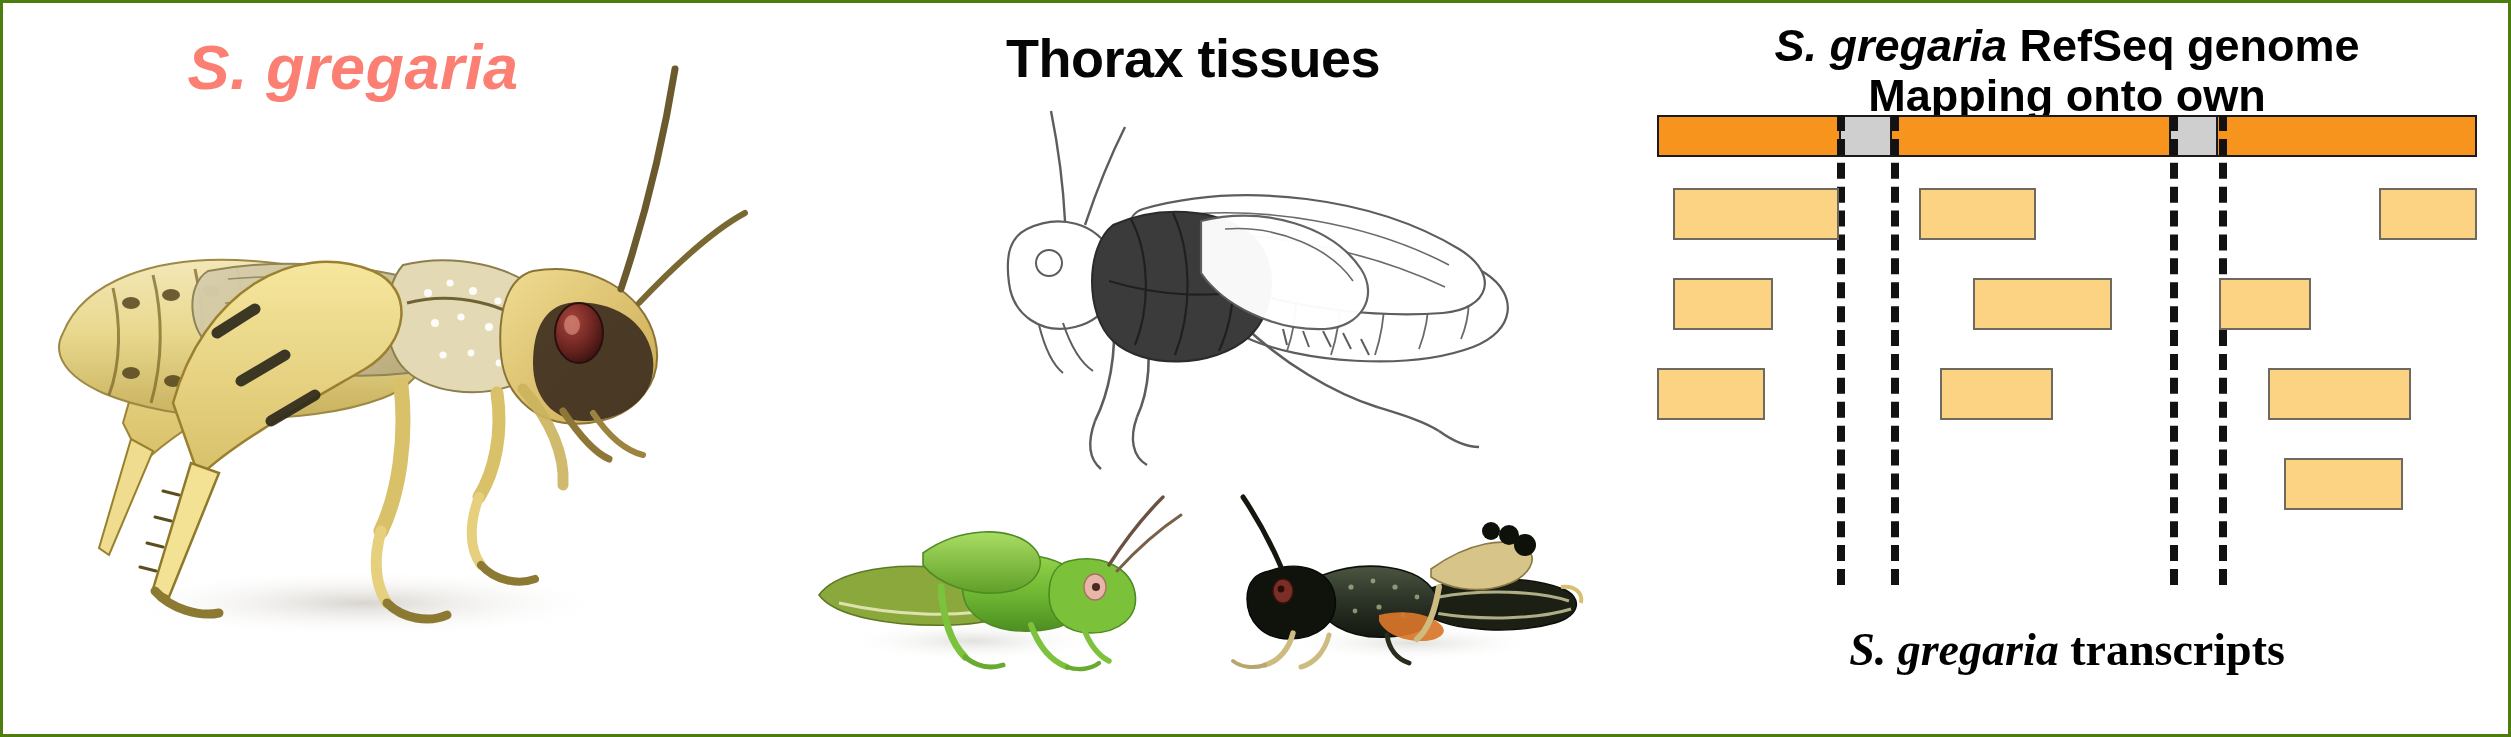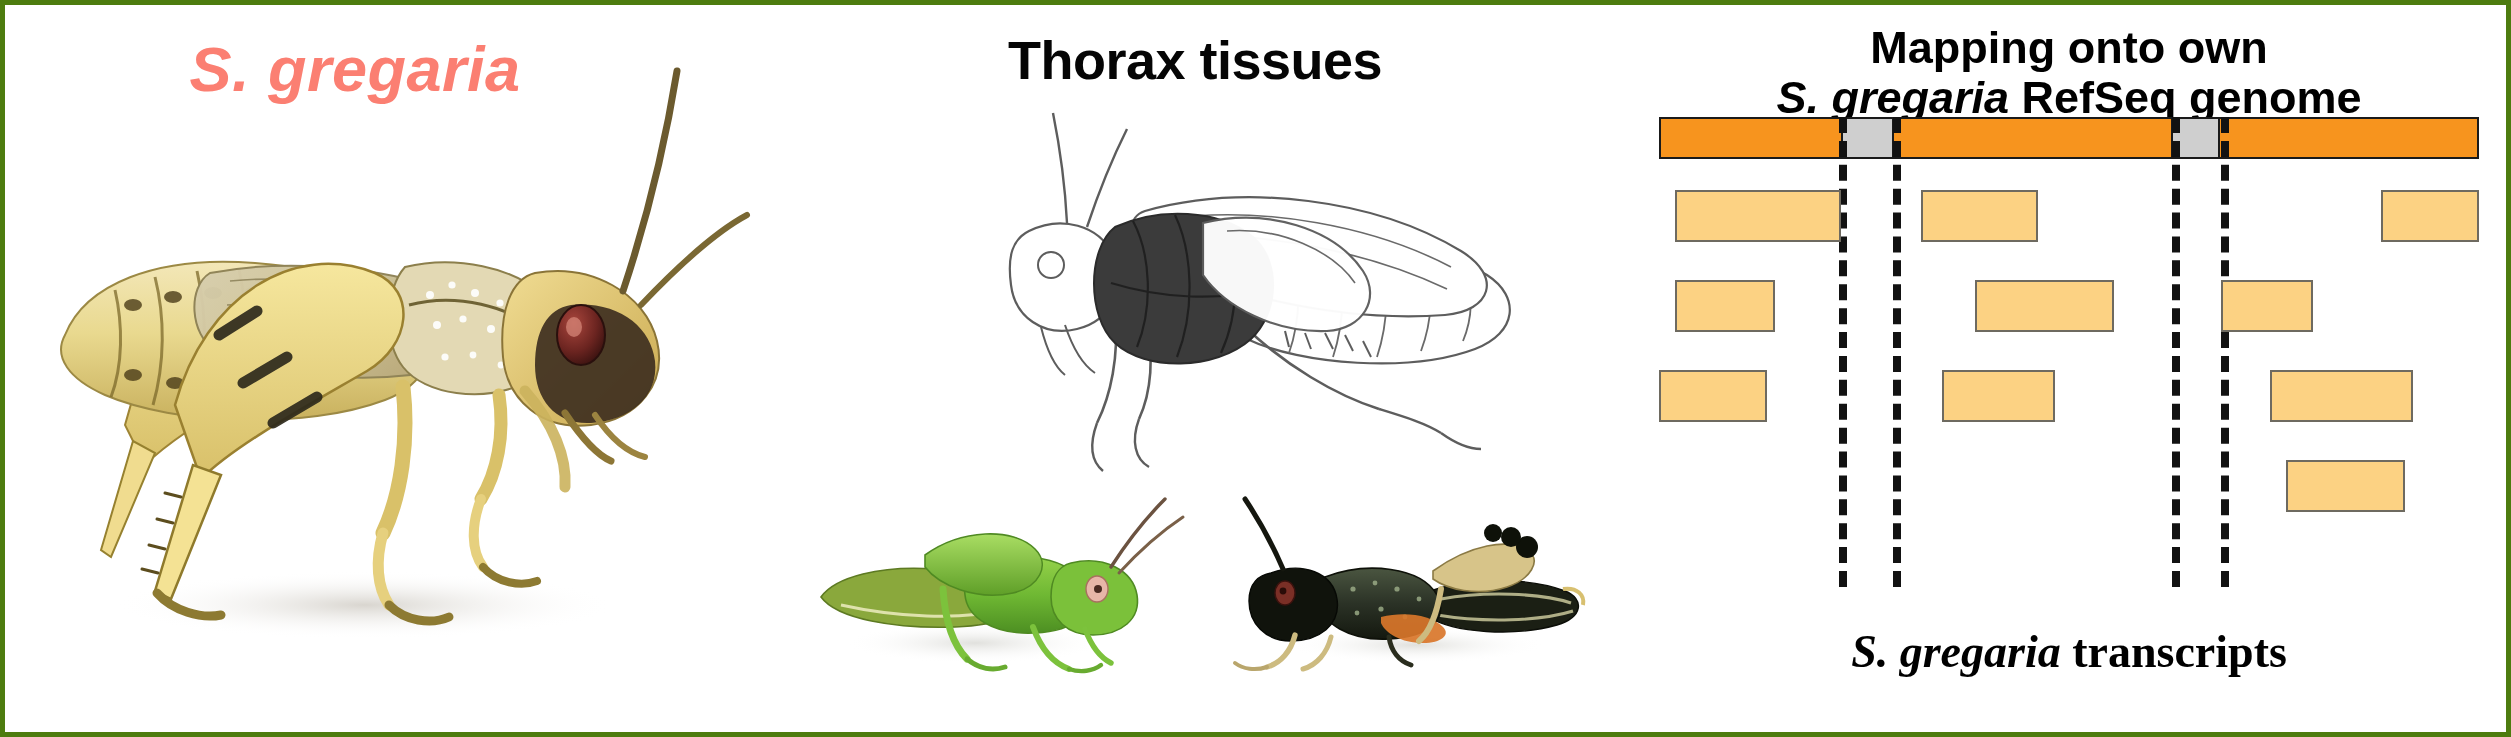--- a/index.html
+++ b/index.html
@@ -1,19 +1,19 @@
 <!DOCTYPE html>
 <html><head>
 <meta charset="utf-8">
 <style>
   html,body{margin:0;padding:0;background:#ffffff;}
   body{font-family:"Liberation Sans",sans-serif;}
   #figure{
     position:relative;width:2511px;height:737px;background:#ffffff;
-    border:5px solid #4d7c0f;box-sizing:border-box;overflow:hidden;
+    border:3px solid #4d7c0f;box-sizing:border-box;overflow:hidden;
   }
   .panel{position:absolute;top:0;height:100%;}
   
   #panel-locust{left:0;width:760px;}
   .species-label{
     position:absolute;left:0;top:28px;width:700px;text-align:center;
     font-family:"Liberation Sans",sans-serif;font-style:italic;font-weight:bold;
     font-size:63px;color:#fb7f72;letter-spacing:.5px;white-space:nowrap;
   }
   
@@ -361,25 +361,25 @@
         <path d="M482 182 C 470 186, 458 184, 450 178" fill="none" stroke="#b9a66c" stroke-width="4" stroke-linecap="round"></path>
         <path d="M546 152 C 542 168, 532 180, 518 184" fill="none" stroke="#cdbb80" stroke-width="5" stroke-linecap="round"></path>
         <path d="M604 152 C 606 166, 614 176, 626 180" fill="none" stroke="#2a2d1e" stroke-width="5" stroke-linecap="round"></path>
       </g>
     </svg>
   </div>
 
   <div class="panel" id="panel-map">
 
     <div class="map-title">
-      <div>Mapping onto own</div>
       <div>
         <span class="sp">S. gregaria</span>
         <span>RefSeq  genome</span>
       </div>
+      <div>Mapping onto own</div>
     </div>
 
     <div class="genome-bar" id="genome-bar">
         <div class="seg intron" style="left: 22%; width: 6.5%;"></div>
         <div class="seg intron" style="left: 62.5%; width: 6%;"></div>
       </div>
 
     <div id="guide-layer">
         <div class="dash-line" style="left: 214.4px; top: 112px; height: 470px;"></div>
         <div class="dash-line" style="left: 267.7px; top: 112px; height: 470px;"></div>

